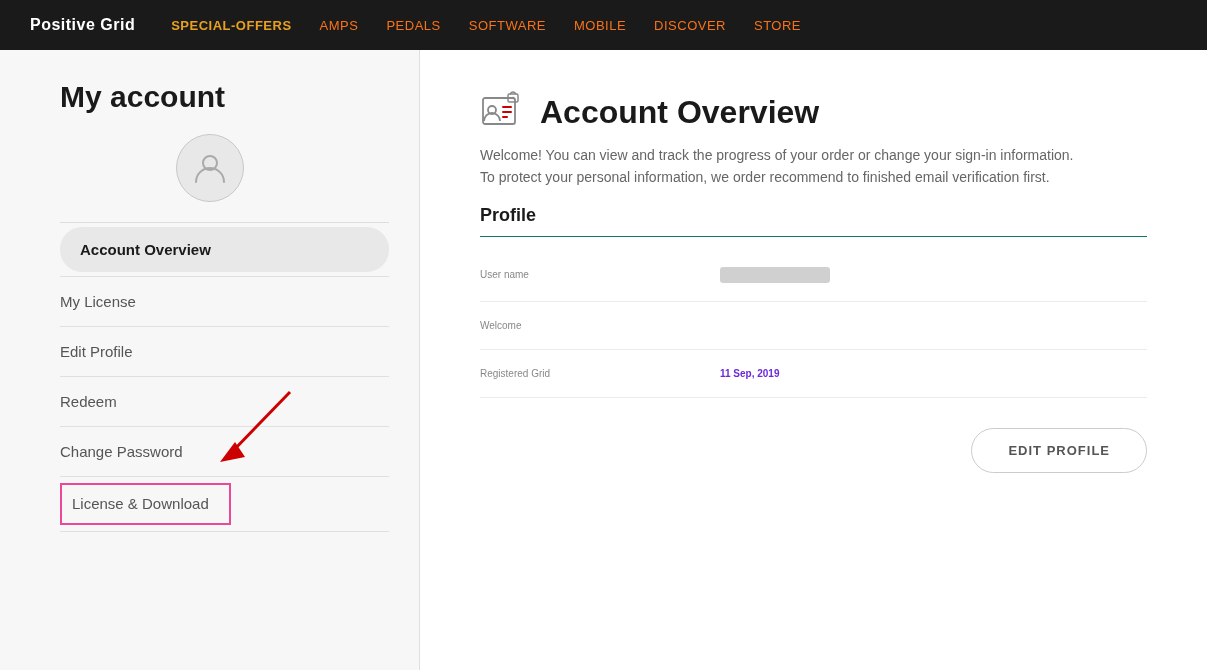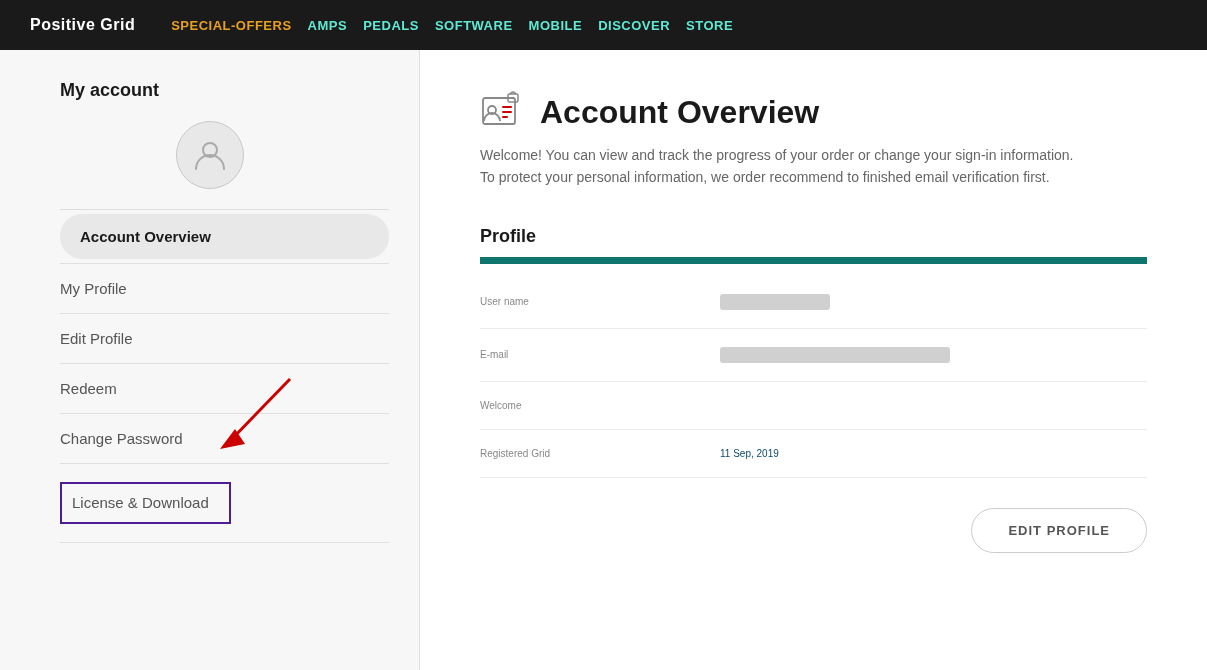--- a/index.html
+++ b/index.html
@@ -16,27 +16,27 @@
     }
     .nav-logo {
       color: #fff;
       font-size: 16px;
       font-weight: 600;
       letter-spacing: 0.5px;
       white-space: nowrap;
     }
     .nav-links {
       display: flex;
-      gap: 16px;
+      gap: 28px;
       align-items: flex-end;
     }
     .nav-link {
-      color: #5eead4;
+      color: #f97316;
       font-size: 13px;
-      font-weight: 700;
+      font-weight: 400;
       letter-spacing: 0.5px;
       cursor: pointer;
       text-transform: uppercase;
     }
     .nav-link.special { color: #e8a020; font-weight: 700; }
 
     
     .page-body {
       display: flex;
       height: calc(670px - 50px);
@@ -44,21 +44,21 @@
 
     
     .sidebar {
       width: 420px;
       background: #f7f7f7;
       border-right: 1px solid #e0e0e0;
       padding: 30px 30px 0 60px;
       flex-shrink: 0;
     }
     .sidebar-title {
-      font-size: 18px;
+      font-size: 30px;
       font-weight: 700;
       color: #1a1a1a;
       margin-bottom: 20px;
     }
     .avatar-wrap {
       display: flex;
       justify-content: center;
       margin-bottom: 20px;
       padding-right: 30px;
     }
@@ -104,23 +104,23 @@
       font-weight: 700;
       color: #1a1a1a;
       margin: 4px 0;
     }
     .sidebar-nav li.license-item {
       position: relative;
     }
     .license-box {
       position: relative;
       display: inline-block;
-      border: 2px solid #4c1d95;
+      border: 2px solid #ec4899;
       padding: 10px 20px 10px 10px;
-      margin: 18px 0;
+      margin: 6px 0;
       cursor: pointer;
     }
     .license-box a {
       color: #555 !important;
       font-size: 15px;
       text-decoration: none;
       padding: 0 !important;
       background: none !important;
       border-radius: 0 !important;
       display: inline !important;
@@ -146,29 +146,29 @@
     }
     .section-title {
       font-size: 32px;
       font-weight: 700;
       color: #1a1a1a;
     }
     .section-desc {
       color: #666;
       font-size: 14px;
       line-height: 1.6;
-      margin-bottom: 37px;
+      margin-bottom: 16px;
     }
     .profile-section-title {
       font-size: 18px;
       font-weight: 700;
       color: #1a1a1a;
       margin-bottom: 12px;
       padding-bottom: 10px;
-      border-bottom: 7px solid #0f766e;
+      border-bottom: 1px solid #0f766e;
     }
     .profile-table {
       width: 100%;
       border-collapse: collapse;
     }
     .profile-table tr {
       border-bottom: 1px solid #ebebeb;
     }
     .profile-table td {
       padding: 18px 0;
@@ -184,22 +184,22 @@
     .blurred-value {
       display: inline-block;
       background: #d0d0d0;
       border-radius: 3px;
       height: 16px;
       vertical-align: middle;
     }
     .blurred-short { width: 110px; }
     .blurred-long { width: 230px; }
     .registered-date {
-      font-weight: 400;
-      color: #0c4a6e;
+      font-weight: 700;
+      color: #6d28d9;
     }
     .edit-profile-btn {
       display: block;
       margin-top: 30px;
       margin-left: auto;
       padding: 14px 36px;
       border: 1.5px solid #ccc;
       border-radius: 30px;
       background: #fff;
       color: #555;
@@ -238,21 +238,21 @@
           <path d="M4 32c0-7.732 6.268-14 14-14s14 6.268 14 14" stroke="#aaa" stroke-width="2" fill="none" stroke-linecap="round"></path>
         </svg>
       </div>
     </div>
     <hr class="sidebar-divider">
     <ul class="sidebar-nav">
       <li class="active">
         <a>Account Overview</a>
       </li>
       <li>
-        <a>My Profile</a>
+        <a>My License</a>
       </li>
       <li>
         <a>Edit Profile</a>
       </li>
       <li>
         <a>Redeem</a>
       </li>
       <li>
         <a>Change Password</a>
       </li>
@@ -292,26 +292,20 @@
     </p>
 
     <div class="profile-section-title">Profile</div>
 
     <table class="profile-table">
       <tbody>
         <tr>
           <td>User name</td>
           <td>
             <span class="blurred-value blurred-short"></span>
-          </td>
-        </tr>
-        <tr>
-          <td>E-mail</td>
-          <td>
-            <span class="blurred-value blurred-long"></span>
           </td>
         </tr>
         <tr>
           <td>Welcome</td>
           <td></td>
         </tr>
         <tr>
           <td>Registered Grid</td>
           <td>
             <strong class="registered-date">11 Sep, 2019</strong>

